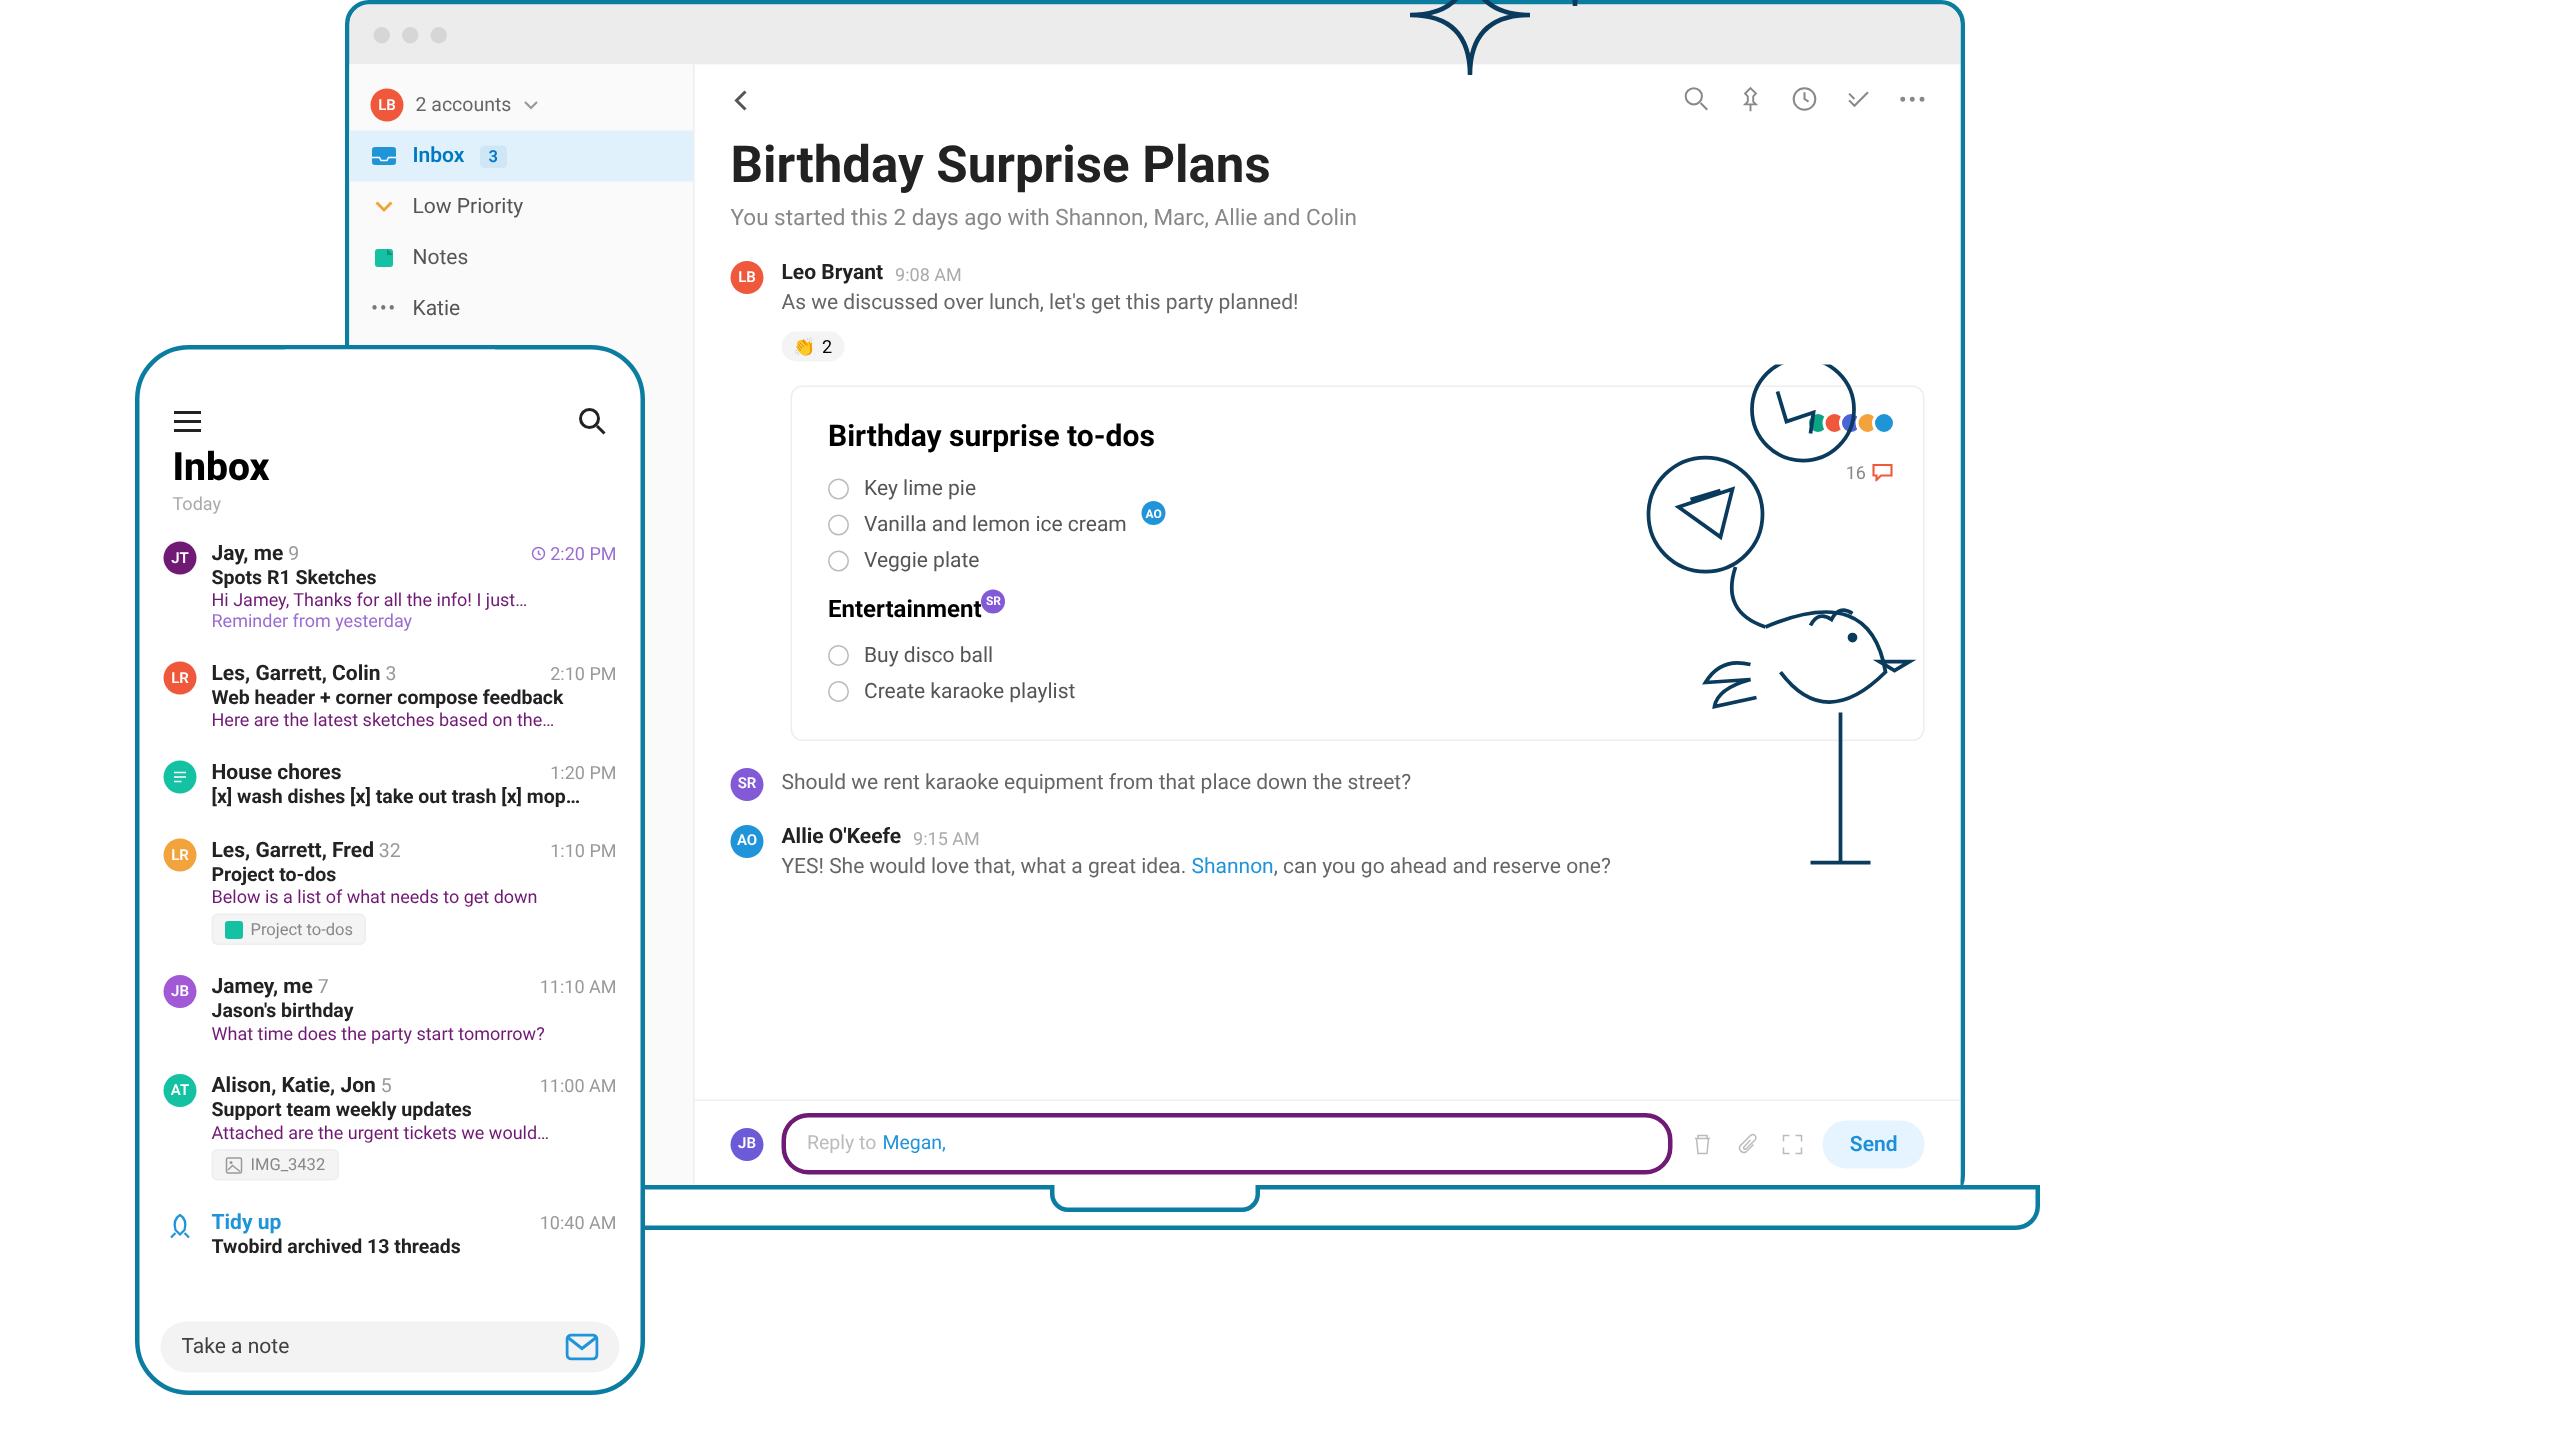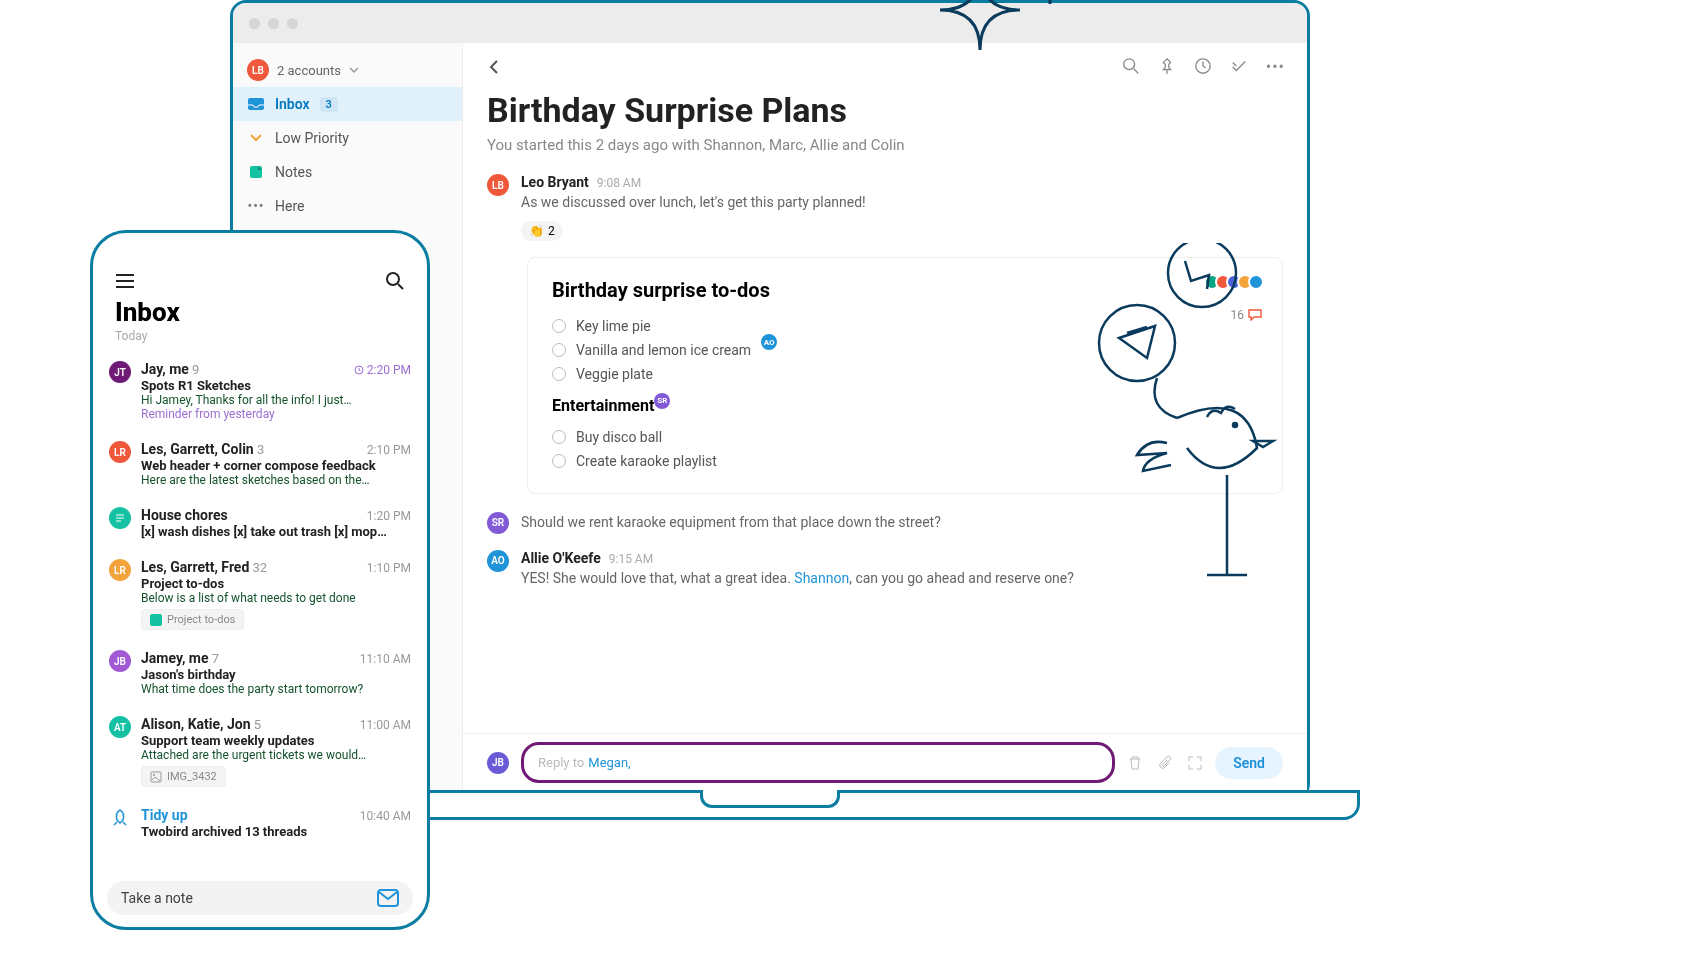--- a/index.html
+++ b/index.html
@@ -54,21 +54,21 @@
 .phone-header{display:flex;align-items:center;justify-content:space-between;padding:38px 22px 6px}
 .phone-title{font-size:26px;font-weight:800;padding:0 22px}
 .phone-sub{font-size:12px;color:#aaa;padding:2px 22px 8px}
 .inbox-item{display:flex;gap:10px;padding:10px 16px;border-bottom:none}
 .inbox-body{flex:1;min-width:0}
 .inbox-row1{display:flex;justify-content:space-between;align-items:baseline}
 .inbox-from{font-size:14px;font-weight:700;color:#222}
 .inbox-count{font-weight:400;color:#999;font-size:13px}
 .inbox-time{font-size:12px;color:#999}
 .inbox-subj{font-size:13px;font-weight:700;color:#222;margin-top:1px;white-space:nowrap;overflow:hidden;text-overflow:ellipsis}
-.inbox-prev{font-size:12px;color:#14532d;white-space:nowrap;overflow:hidden;text-overflow:ellipsis}
+.inbox-prev{font-size:12px;color:#701a75;white-space:nowrap;overflow:hidden;text-overflow:ellipsis}
 .inbox-reminder{font-size:12px;color:#9b6dd1}
 .chip{display:inline-flex;align-items:center;gap:5px;font-size:11px;color:#888;background:#f4f4f4;border:1px solid #eee;padding:3px 8px;border-radius:4px;margin-top:4px}
 .phone-compose{position:absolute;bottom:12px;left:14px;right:14px;display:flex;align-items:center;justify-content:space-between;background:#f3f3f3;border-radius:20px;padding:8px 14px;font-size:14px;color:#404040}
 .bird-svg{position:absolute;right:20px;top:240px;pointer-events:none}
 </style>
 </head>
 <body>
 
 <div class="laptop-frame">
   <div class="window-header">
@@ -107,21 +107,21 @@
         <span class="sidebar-icon">
           <svg width="16" height="16" viewBox="0 0 16 16">
               <rect x="2" y="2" width="12" height="12" rx="2" fill="#14c1a3"></rect>
               <path d="M10 2v4h4" fill="#0d9178"></path>
             </svg>
         </span>
         <span>Notes</span>
       </div>
       <div class="sidebar-item">
         <span class="sidebar-icon" style="color:#777;letter-spacing:1px">•••</span>
-        <span>Here</span>
+        <span>Katie</span>
       </div>
     </div>
 
     <div class="main">
       <div class="main-toolbar">
         <svg width="18" height="18" viewBox="0 0 18 18">
             <path d="M12 3l-6 6 6 6" stroke="#555" fill="none" stroke-width="2"></path>
           </svg>
         <div class="toolbar-icons">
           <svg viewBox="0 0 20 20">
@@ -323,21 +323,21 @@
             <span class="inbox-time">1:20 PM</span>
           </div>
           <div class="inbox-subj">[x] wash dishes [x] take out trash [x] mop…</div>
         </div>
       </div>
       <div class="inbox-item">
         <div class="avatar" style="background: rgb(243, 163, 60);">LR</div>
         <div class="inbox-body"><div class="inbox-row1">
             <span class="inbox-from">Les, Garrett, Fred<span class="inbox-count"> 32</span></span>
             <span class="inbox-time">1:10 PM</span>
-          </div><div class="inbox-subj">Project to-dos</div><div class="inbox-prev">Below is a list of what needs to get done</div><span class="chip"><svg width="12" height="12" viewBox="0 0 12 12">
+          </div><div class="inbox-subj">Project to-dos</div><div class="inbox-prev">Below is a list of what needs to get down</div><span class="chip"><svg width="12" height="12" viewBox="0 0 12 12">
               <rect width="12" height="12" rx="2" fill="#14c1a3"></rect>
             </svg> Project to-dos</span></div>
       </div>
       <div class="inbox-item">
         <div class="avatar" style="background: rgb(162, 89, 214);">JB</div>
         <div class="inbox-body">
           <div class="inbox-row1">
             <span class="inbox-from">Jamey, me<span class="inbox-count"> 7</span></span>
             <span class="inbox-time">11:10 AM</span>
           </div>

